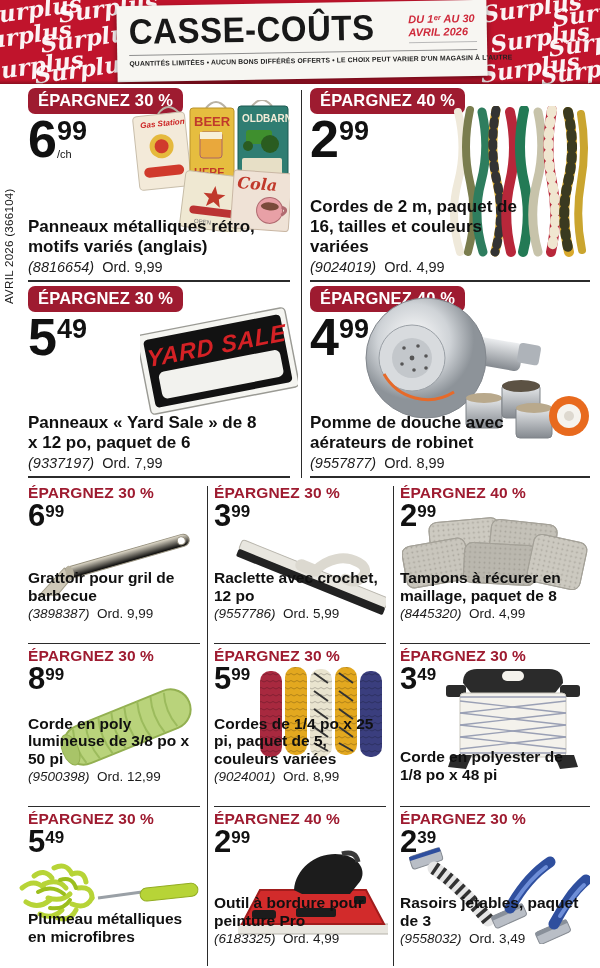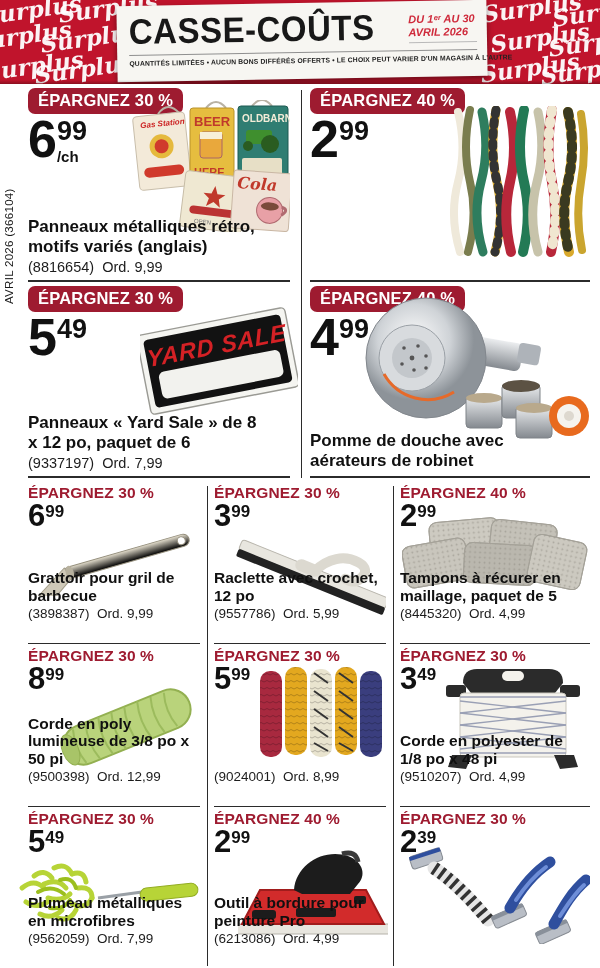--- a/index.html
+++ b/index.html
@@ -34,25 +34,25 @@
   
   .featured{position:absolute;left:28px;top:88px;width:562px;height:392px;}
   .fcard{position:absolute;box-sizing:border-box;border-bottom:2px solid #2b2b2b;}
   .badge{display:inline-block;background:var(--accent-red,#9e1b30);color:#fff;
          font-weight:bold;font-size:16.5px;padding:3px 10px 4px;border-radius:7px;
          letter-spacing:.2px;}
   .price{display:flex;align-items:flex-start;margin-top:4px;}
   .pd{font-size:52px;font-weight:bold;line-height:.82;letter-spacing:-2px;}
   .pcol{display:flex;flex-direction:column;margin-left:2px;}
   .pc{font-size:27px;font-weight:bold;line-height:1;}
-  .pu{font-size:15px;font-weight:bold;margin-top:3px;}
+  .pu{font-size:11px;font-weight:normal;margin-top:3px;}
   .ftxt{position:absolute;left:0;bottom:5px;right:20px;}
   .desc{font-weight:bold;font-size:17px;line-height:1.18;color:#101010;}
   .skuline{font-size:14.5px;margin-top:2px;color:#1c1c1c;}
-  .sku{margin-top:44px;}
+  .sku{font-style:italic;margin-top:44px;}
   .prod-img{position:absolute;}
   .vdiv{position:absolute;border-left:1.5px solid #2b2b2b;}
 
   
   .grid{position:absolute;left:28px;top:484px;width:562px;height:484px;}
   .gcard{position:absolute;box-sizing:border-box;}
   .gcard.hline{border-bottom:1.5px solid #2b2b2b;}
   .gbadge{color:var(--accent-red,#9e1b30);font-weight:bold;font-size:15.5px;letter-spacing:.1px;}
   .gprice{display:flex;align-items:flex-start;margin-top:1px;}
   .gd{font-size:31px;font-weight:bold;line-height:.85;letter-spacing:-1px;}
@@ -174,20 +174,24 @@
             <path d="M62,6 q8,36 0,70 t1,70" stroke="#b8273a" stroke-width="10"></path>
             <path d="M76,4 q-8,38 0,72 t-1,70" stroke="#237a55" stroke-width="10"></path>
             <path d="M90,6 q8,36 -1,70 t1,70" stroke="#c7c3aa" stroke-width="9"></path>
             <path d="M104,4 q-7,38 0,72 t-1,70" stroke="#b8273a" stroke-width="10"></path>
             <path d="M104,4 q-7,38 0,72 t-1,70" stroke="#f0e6d0" stroke-width="10" stroke-dasharray="3 8"></path>
             <path d="M120,6 q8,36 0,70 t1,70" stroke="#d9a92c" stroke-width="10"></path>
             <path d="M120,6 q8,36 0,70 t1,70" stroke="#3a3a20" stroke-width="10" stroke-dasharray="4 7"></path>
             <path d="M133,8 q6,34 0,68 t1,68" stroke="#caa52f" stroke-width="8"></path>
           </g>
         </svg>
+      </div>
+      <div class="ftxt" style="right:150px;width:210px">
+        <div class="desc">Cordes de 2 m, paquet de 16, tailles et couleurs variées</div>
+        <div class="skuline"><span class="sku">(9024019)</span>&nbsp; <span>Ord. 4,99</span></div>
       </div>
     </div>
 
     <div class="fcard" style="left:0;top:198px;width:262px;height:192px">
       <div class="badge">ÉPARGNEZ 30 %</div>
       <div class="price">
         <span class="pd">5</span>
         <span class="pcol">
             <span class="pc">49</span>
           </span>
@@ -258,20 +262,21 @@
             </g>
           <g>
               <circle cx="231" cy="124" r="20" fill="#e86a1e"></circle>
               <circle cx="231" cy="124" r="12" fill="#f5f3ee"></circle>
               <circle cx="231" cy="124" r="5" fill="#ddd8cf"></circle>
             </g>
         </svg>
       </div>
       <div class="ftxt" style="right:20px">
         <div class="desc">Pomme de douche avec aérateurs de robinet</div>
+        <div class="skuline"><span class="sku">(9557877)</span>&nbsp; <span>Ord. 8,99</span></div>
       </div>
     </div>
   </div>
 
   <div class="grid">
     <div class="vdiv" style="left:179px;top:2px;height:480px"></div>
     <div class="vdiv" style="left:365px;top:2px;height:480px"></div>
 
     <div class="gcard hline" style="left:0;top:0;width:172px;height:160px">
       <div class="gbadge">ÉPARGNEZ 30 %</div>
@@ -345,21 +350,21 @@
             <rect x="2" y="26" width="64" height="42" rx="8" fill="#c9c6bd" transform="rotate(-10 34 47)"></rect>
             <rect x="2" y="26" width="64" height="42" rx="8" fill="url(#mesh-p)" transform="rotate(-10 34 47)"></rect>
             <rect x="62" y="28" width="72" height="40" rx="8" fill="#bab7ae" transform="rotate(3 98 48)"></rect>
             <rect x="62" y="28" width="72" height="40" rx="8" fill="url(#mesh-p)" transform="rotate(3 98 48)"></rect>
             <rect x="128" y="22" width="54" height="48" rx="8" fill="#ccc9c0" transform="rotate(12 155 46)"></rect>
             <rect x="128" y="22" width="54" height="48" rx="8" fill="url(#mesh-p)" transform="rotate(12 155 46)"></rect>
           </g>
         </svg>
       </div>
       <div class="gtxt">
-        <div class="gdesc">Tampons à récurer en maillage, paquet de 5</div>
+        <div class="gdesc">Tampons à récurer en maillage, paquet de 8</div>
         <div class="gsku"><span class="sku">(8445320)</span>&nbsp; <span>Ord. 4,99</span></div>
       </div>
     </div>
 
     <div class="gcard hline" style="left:0;top:163px;width:172px;height:160px">
       <div class="gbadge">ÉPARGNEZ 30 %</div>
       <div class="gprice">
           <span class="gd">8</span>
           <span class="gc">99</span>
         </div>
@@ -410,20 +415,21 @@
             <path d="M56,8 l14,10 M56,26 l14,10 M56,44 l14,10 M56,62 l14,10 M56,78 l14,8" stroke="#333" stroke-width="2"></path>
             <rect x="77" y="2" width="22" height="88" rx="10" fill="#e3a81f"></rect>
               <rect x="77" y="2" width="22" height="88" rx="10" fill="url(#rid-p)"></rect>
             <path d="M81,8 l14,10 M81,26 l14,10 M81,44 l14,10 M81,62 l14,10 M81,78 l14,8" stroke="#333" stroke-width="2"></path>
             <rect x="102" y="6" width="22" height="86" rx="10" fill="#3a3e7e"></rect>
               <rect x="102" y="6" width="22" height="86" rx="10" fill="url(#rid-p)"></rect>
           </g>
         </svg>
       </div>
       <div class="gtxt">
+        <div class="gdesc">Cordes de 1/4 po x 25 pi, paquet de 5, couleurs variées</div>
         <div class="gsku"><span class="sku">(9024001)</span>&nbsp; <span>Ord. 8,99</span></div>
       </div>
     </div>
 
     <div class="gcard hline" style="left:372px;top:163px;width:190px;height:160px">
       <div class="gbadge">ÉPARGNEZ 30 %</div>
       <div class="gprice">
           <span class="gd">3</span>
           <span class="gc">49</span>
         </div>
@@ -438,21 +444,20 @@
             <path d="M22,38 L128,50 M22,50 L128,62 M22,62 L128,74 M22,74 L128,86"></path>
             <path d="M128,38 L22,50 M128,50 L22,62 M128,62 L22,74 M128,74 L22,86"></path>
             <path d="M22,34 h106 M22,90 h106"></path>
           </g>
           <polygon points="14,92 34,92 28,106 10,104" fill="#2b2b2b"></polygon>
           <polygon points="116,92 136,92 140,104 122,106" fill="#2b2b2b"></polygon>
         </svg>
       </div>
       <div class="gtxt">
         <div class="gdesc">Corde en polyester de 1/8 po x 48 pi</div>
-        <div class="gsku"><span class="sku">(9510207)</span>&nbsp; <span>Ord. 4,99</span></div>
       </div>
     </div>
 
     <div class="gcard" style="left:0;top:326px;width:172px;height:158px">
       <div class="gbadge">ÉPARGNEZ 30 %</div>
       <div class="gprice">
           <span class="gd">5</span>
           <span class="gc">49</span>
         </div>
       <div class="prod-img" style="left:-14px;top:48px">
@@ -476,21 +481,20 @@
               <path d="M46,22 q12,-4 16,8"></path>
           </g>
           <line x1="84" y1="40" x2="128" y2="34" stroke="#9aa0a6" stroke-width="3"></line>
           <g transform="rotate(-6 152 34)">
               <rect x="126" y="28" width="58" height="13" rx="6.5" fill="#b7d437" stroke="#93ad22"></rect>
             </g>
         </svg>
       </div>
       <div class="gtxt">
         <div class="gdesc">Plumeau métalliques en microfibres</div>
-        <div class="gsku"><span class="sku">(9562059)</span>&nbsp; <span>Ord. 7,99</span></div>
       </div>
     </div>
 
     <div class="gcard" style="left:186px;top:326px;width:172px;height:158px">
       <div class="gbadge">ÉPARGNEZ 40 %</div>
       <div class="gprice">
           <span class="gd">2</span>
           <span class="gc">99</span>
         </div>
       <div class="prod-img" style="left:24px;top:28px">
@@ -499,21 +503,21 @@
           <path d="M22,52 h106 l18,34 H4 z" fill="#d22b2b" stroke="#a11c1c" stroke-width="2"></path>
           <rect x="14" y="72" width="24" height="9" rx="3" fill="#1c1c1c"></rect>
           <rect x="58" y="70" width="40" height="9" rx="2" fill="#1c1c1c"></rect>
           <rect x="116" y="58" width="12" height="8" rx="2" fill="#1c1c1c"></rect>
           <path d="M56,52 C58,26 86,10 110,18 C126,24 128,38 120,46 L112,56 L64,56 Z" fill="#1c1c1c"></path>
           <path d="M104,16 q14,-4 16,8" fill="none" stroke="#3a3a3a" stroke-width="5"></path>
         </svg>
       </div>
       <div class="gtxt">
         <div class="gdesc">Outil à bordure pour peinture Pro</div>
-        <div class="gsku"><span class="sku">(6213086)</span>&nbsp; <span>Ord. 4,99</span></div>
+        <div class="gsku"><span class="sku">(6183325)</span>&nbsp; <span>Ord. 4,99</span></div>
       </div>
     </div>
 
     <div class="gcard" style="left:372px;top:326px;width:190px;height:158px">
       <div class="gbadge">ÉPARGNEZ 30 %</div>
       <div class="gprice">
           <span class="gd">2</span>
           <span class="gc">39</span>
         </div>
       <div class="prod-img" style="left:4px;top:30px">
@@ -535,16 +539,20 @@
           <g>
             <g transform="rotate(-24 148 92)">
                 <rect x="132" y="86" width="34" height="13" rx="3" fill="#b9bec6" stroke="#868b92"></rect>
                 <rect x="132" y="86" width="34" height="4" fill="#89909a"></rect>
               </g>
             <path d="M150,84 C160,66 168,52 182,40" stroke="#2f4f9e" stroke-width="11" fill="none" stroke-linecap="round"></path>
             <path d="M156,76 C164,64 170,54 180,45" stroke="#6e8ed8" stroke-width="4" fill="none" stroke-linecap="round"></path>
           </g>
         </svg>
       </div>
+      <div class="gtxt">
+        <div class="gdesc">Rasoirs jetables, paquet de 3</div>
+        <div class="gsku"><span class="sku">(9558032)</span>&nbsp; <span>Ord. 3,49</span></div>
+      </div>
     </div>
   </div>
 
 </div>
 
 </body></html>

